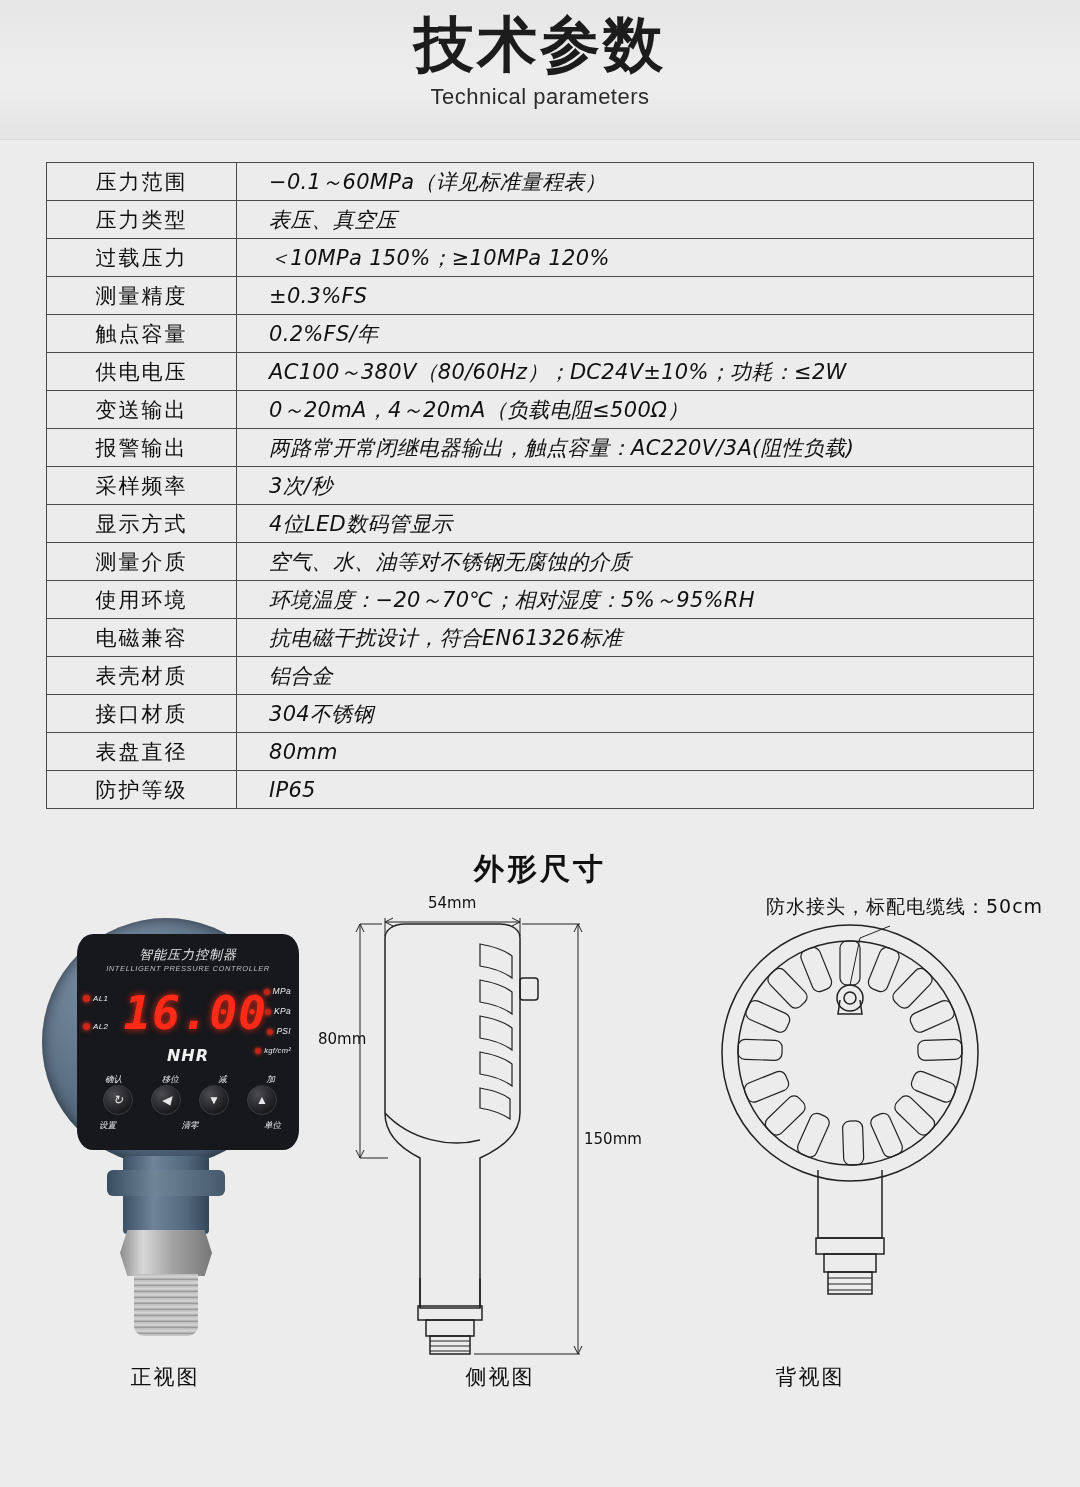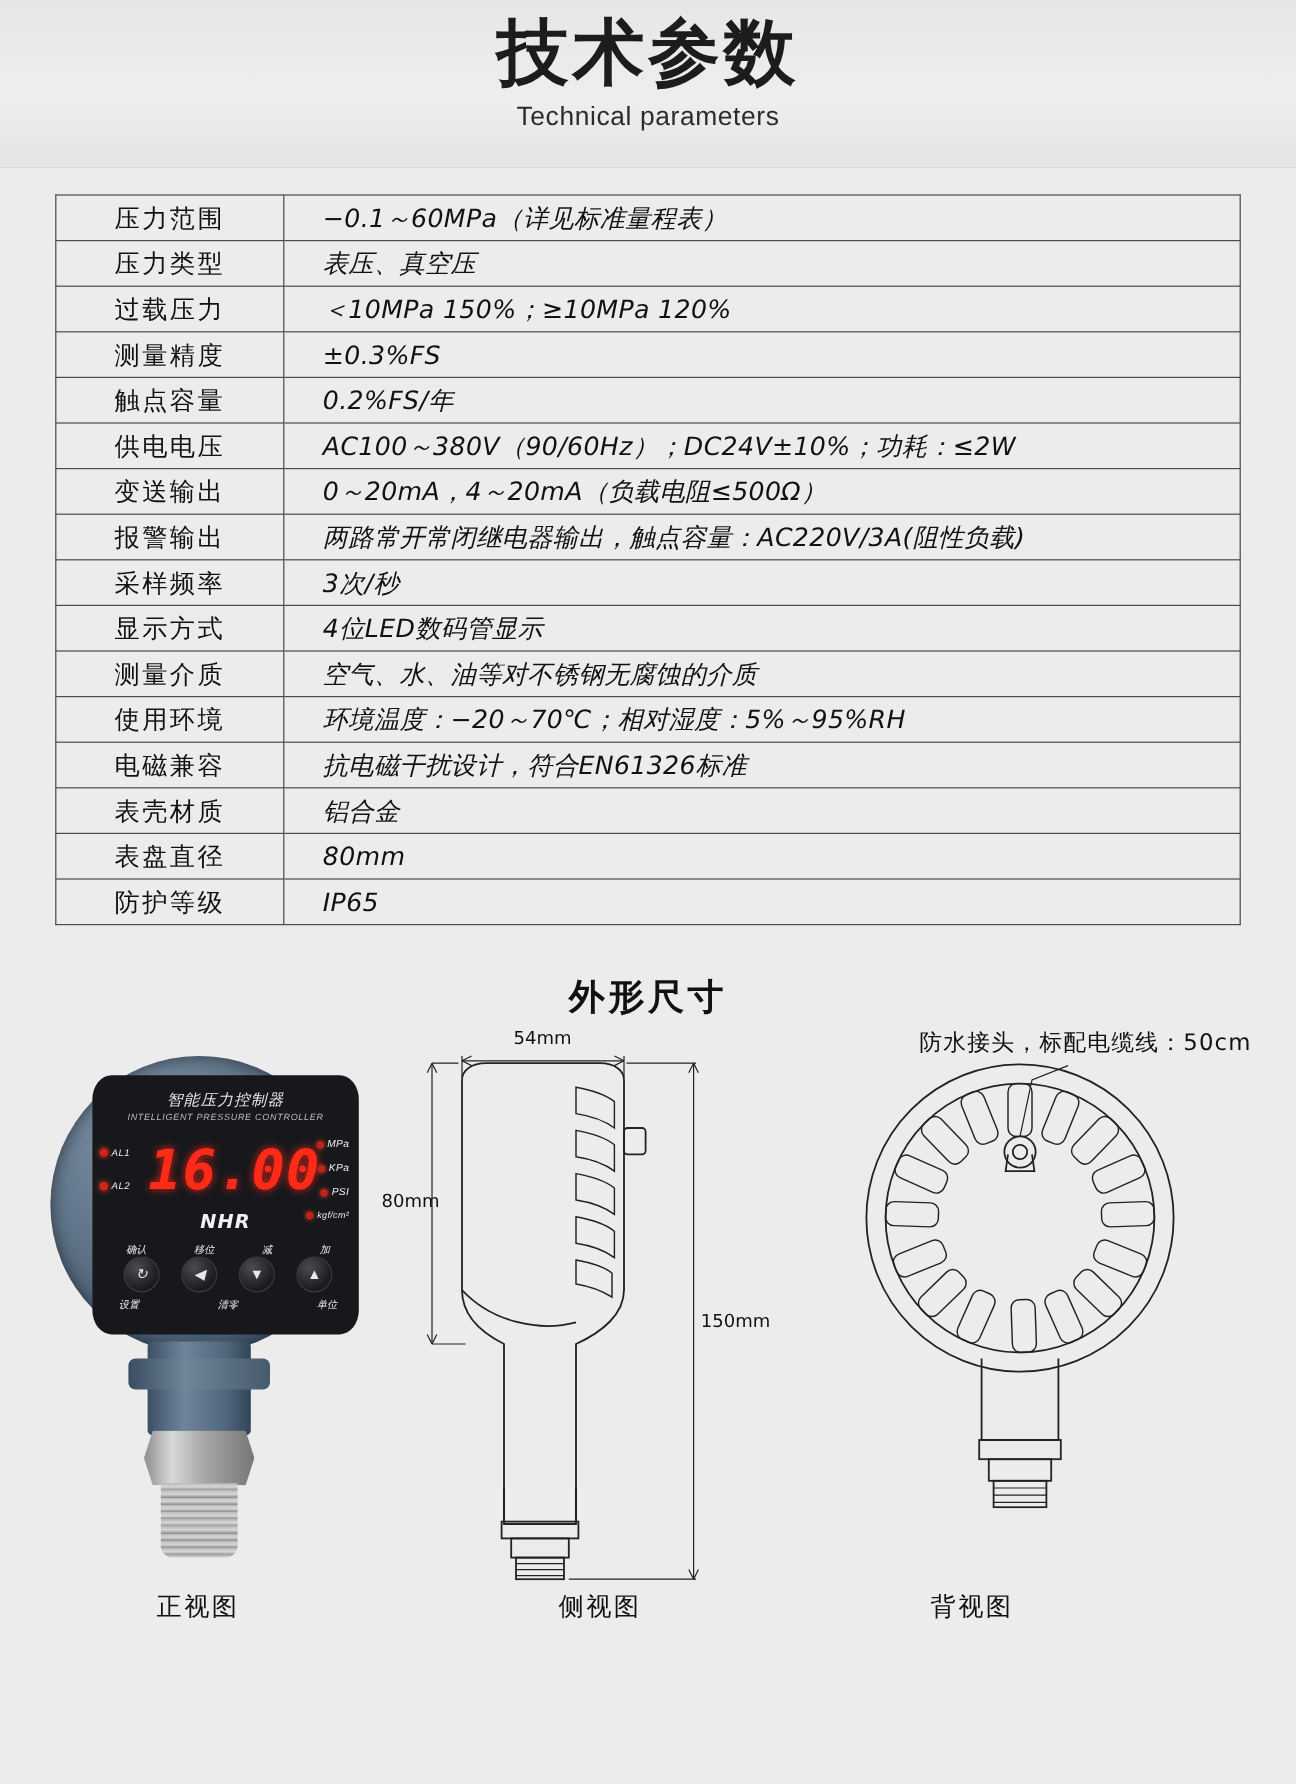--- a/index.html
+++ b/index.html
@@ -296,21 +296,21 @@
           <tr>
             <td class="label">测量精度</td>
             <td class="value">±0.3%FS</td>
           </tr>
           <tr>
             <td class="label">触点容量</td>
             <td class="value">0.2%FS/年</td>
           </tr>
           <tr>
             <td class="label">供电电压</td>
-            <td class="value">AC100～380V（90/60Hz）；DC24V±10%；功耗：≤2W</td>
+            <td class="value">AC100～380V（80/60Hz）；DC24V±10%；功耗：≤2W</td>
           </tr>
           <tr>
             <td class="label">变送输出</td>
             <td class="value">0～20mA，4～20mA（负载电阻≤500Ω）</td>
           </tr>
           <tr>
             <td class="label">报警输出</td>
             <td class="value">两路常开常闭继电器输出，触点容量：AC220V/3A(阻性负载)</td>
           </tr>
           <tr>
@@ -329,20 +329,24 @@
             <td class="label">使用环境</td>
             <td class="value">环境温度：−20～70℃；相对湿度：5%～95%RH</td>
           </tr>
           <tr>
             <td class="label">电磁兼容</td>
             <td class="value">抗电磁干扰设计，符合EN61326标准</td>
           </tr>
           <tr>
             <td class="label">表壳材质</td>
             <td class="value">铝合金</td>
+          </tr>
+          <tr>
+            <td class="label">接口材质</td>
+            <td class="value">304不锈钢</td>
           </tr>
           <tr>
             <td class="label">表盘直径</td>
             <td class="value">80mm</td>
           </tr>
           <tr>
             <td class="label">防护等级</td>
             <td class="value">IP65</td>
           </tr>
         </tbody>

